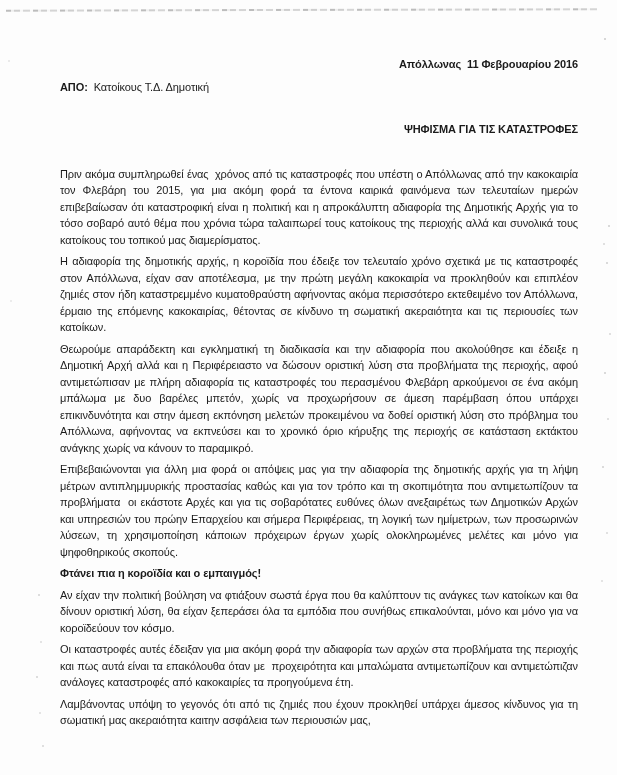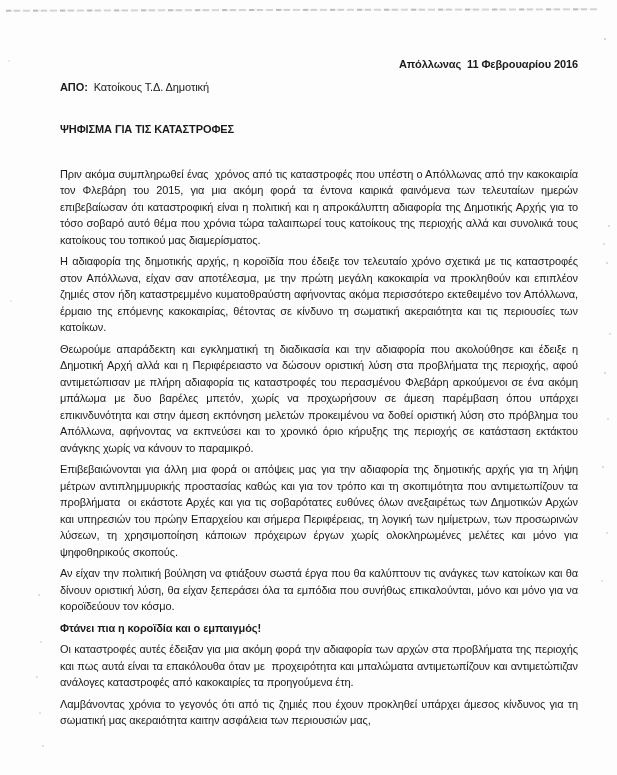--- a/index.html
+++ b/index.html
@@ -79,21 +79,21 @@
   }
   .from-label {
     font-weight: bold;
     margin-top: 31px;
   }
   .from-value {
     margin-left: 6px;
   }
   .doc-title {
     margin-top: 26px;
-    text-align: left;
+    text-align: right;
     font-weight: bold;
   }
   .paragraphs {
     margin-top: 28px;
   }
   .para {
     margin: 0 0 5px 0;
     text-align: justify;
     white-space: pre-wrap;
   }
@@ -116,19 +116,19 @@
       <span class="from-label">ΑΠΟ:</span><span class="from-value">Κατοίκους Τ.Δ. Δημοτική</span>
     </div>
 
     <div class="doc-title">ΨΗΦΙΣΜΑ ΓΙΑ ΤΙΣ ΚΑΤΑΣΤΡΟΦΕΣ</div>
 
     <div class="paragraphs">
         <p class="para">Πριν ακόμα συμπληρωθεί ένας  χρόνος από τις καταστροφές που υπέστη ο Απόλλωνας από την κακοκαιρία τον Φλεβάρη του 2015, για μια ακόμη φορά τα έντονα καιρικά φαινόμενα των τελευταίων ημερών επιβεβαίωσαν ότι καταστροφική είναι η πολιτική και η απροκάλυπτη αδιαφορία της Δημοτικής Αρχής για το τόσο σοβαρό αυτό θέμα που χρόνια τώρα ταλαιπωρεί τους κατοίκους της περιοχής αλλά και συνολικά τους κατοίκους του τοπικού μας διαμερίσματος.</p>
         <p class="para">Η αδιαφορία της δημοτικής αρχής, η κοροϊδία που έδειξε τον τελευταίο χρόνο σχετικά με τις καταστροφές στον Απόλλωνα, είχαν σαν αποτέλεσμα, με την πρώτη μεγάλη κακοκαιρία να προκληθούν και επιπλέον ζημιές στον ήδη καταστρεμμένο κυματοθραύστη αφήνοντας ακόμα περισσότερο εκτεθειμένο τον Απόλλωνα, έρμαιο της επόμενης κακοκαιρίας, θέτοντας σε κίνδυνο τη σωματική ακεραιότητα και τις περιουσίες των κατοίκων.</p>
         <p class="para">Θεωρούμε απαράδεκτη και εγκληματική τη διαδικασία και την αδιαφορία που ακολούθησε και έδειξε η Δημοτική Αρχή αλλά και η Περιφέρειαστο να δώσουν οριστική λύση στα προβλήματα της περιοχής, αφού αντιμετώπισαν με πλήρη αδιαφορία τις καταστροφές του περασμένου Φλεβάρη αρκούμενοι σε ένα ακόμη μπάλωμα με δυο βαρέλες μπετόν, χωρίς να προχωρήσουν σε άμεση παρέμβαση όπου υπάρχει επικινδυνότητα και στην άμεση εκπόνηση μελετών προκειμένου να δοθεί οριστική λύση στο πρόβλημα του Απόλλωνα, αφήνοντας να εκπνεύσει και το χρονικό όριο κήρυξης της περιοχής σε κατάσταση εκτάκτου ανάγκης χωρίς να κάνουν το παραμικρό.</p>
         <p class="para">Επιβεβαιώνονται για άλλη μια φορά οι απόψεις μας για την αδιαφορία της δημοτικής αρχής για τη λήψη μέτρων αντιπλημμυρικής προστασίας καθώς και για τον τρόπο και τη σκοπιμότητα που αντιμετωπίζουν τα προβλήματα  οι εκάστοτε Αρχές και για τις σοβαρότατες ευθύνες όλων ανεξαιρέτως των Δημοτικών Αρχών και υπηρεσιών του πρώην Επαρχείου και σήμερα Περιφέρειας, τη λογική των ημίμετρων, των προσωρινών λύσεων, τη χρησιμοποίηση κάποιων πρόχειρων έργων χωρίς ολοκληρωμένες μελέτες και μόνο για ψηφοθηρικούς σκοπούς.</p>
+        <p class="para bold">Φτάνει πια η κοροϊδία και ο εμπαιγμός!</p>
         <p class="para">Αν είχαν την πολιτική βούληση να φτιάξουν σωστά έργα που θα καλύπτουν τις ανάγκες των κατοίκων και θα δίνουν οριστική λύση, θα είχαν ξεπεράσει όλα τα εμπόδια που συνήθως επικαλούνται, μόνο και μόνο για να κοροϊδεύουν τον κόσμο.</p>
-        <p class="para bold">Φτάνει πια η κοροϊδία και ο εμπαιγμός!</p>
         <p class="para">Οι καταστροφές αυτές έδειξαν για μια ακόμη φορά την αδιαφορία των αρχών στα προβλήματα της περιοχής και πως αυτά είναι τα επακόλουθα όταν με  προχειρότητα και μπαλώματα αντιμετωπίζουν και αντιμετώπιζαν ανάλογες καταστροφές από κακοκαιρίες τα προηγούμενα έτη.</p>
-        <p class="para">Λαμβάνοντας χρόνια το γεγονός ότι από τις ζημιές που έχουν προκληθεί υπάρχει άμεσος κίνδυνος για τη σωματική μας ακεραιότητα καιτην ασφάλεια των περιουσιών μας,</p>
+        <p class="para">Λαμβάνοντας υπόψη το γεγονός ότι από τις ζημιές που έχουν προκληθεί υπάρχει άμεσος κίνδυνος για τη σωματική μας ακεραιότητα καιτην ασφάλεια των περιουσιών μας,</p>
       </div>
   </div>
 </div>
 
 </body></html>

